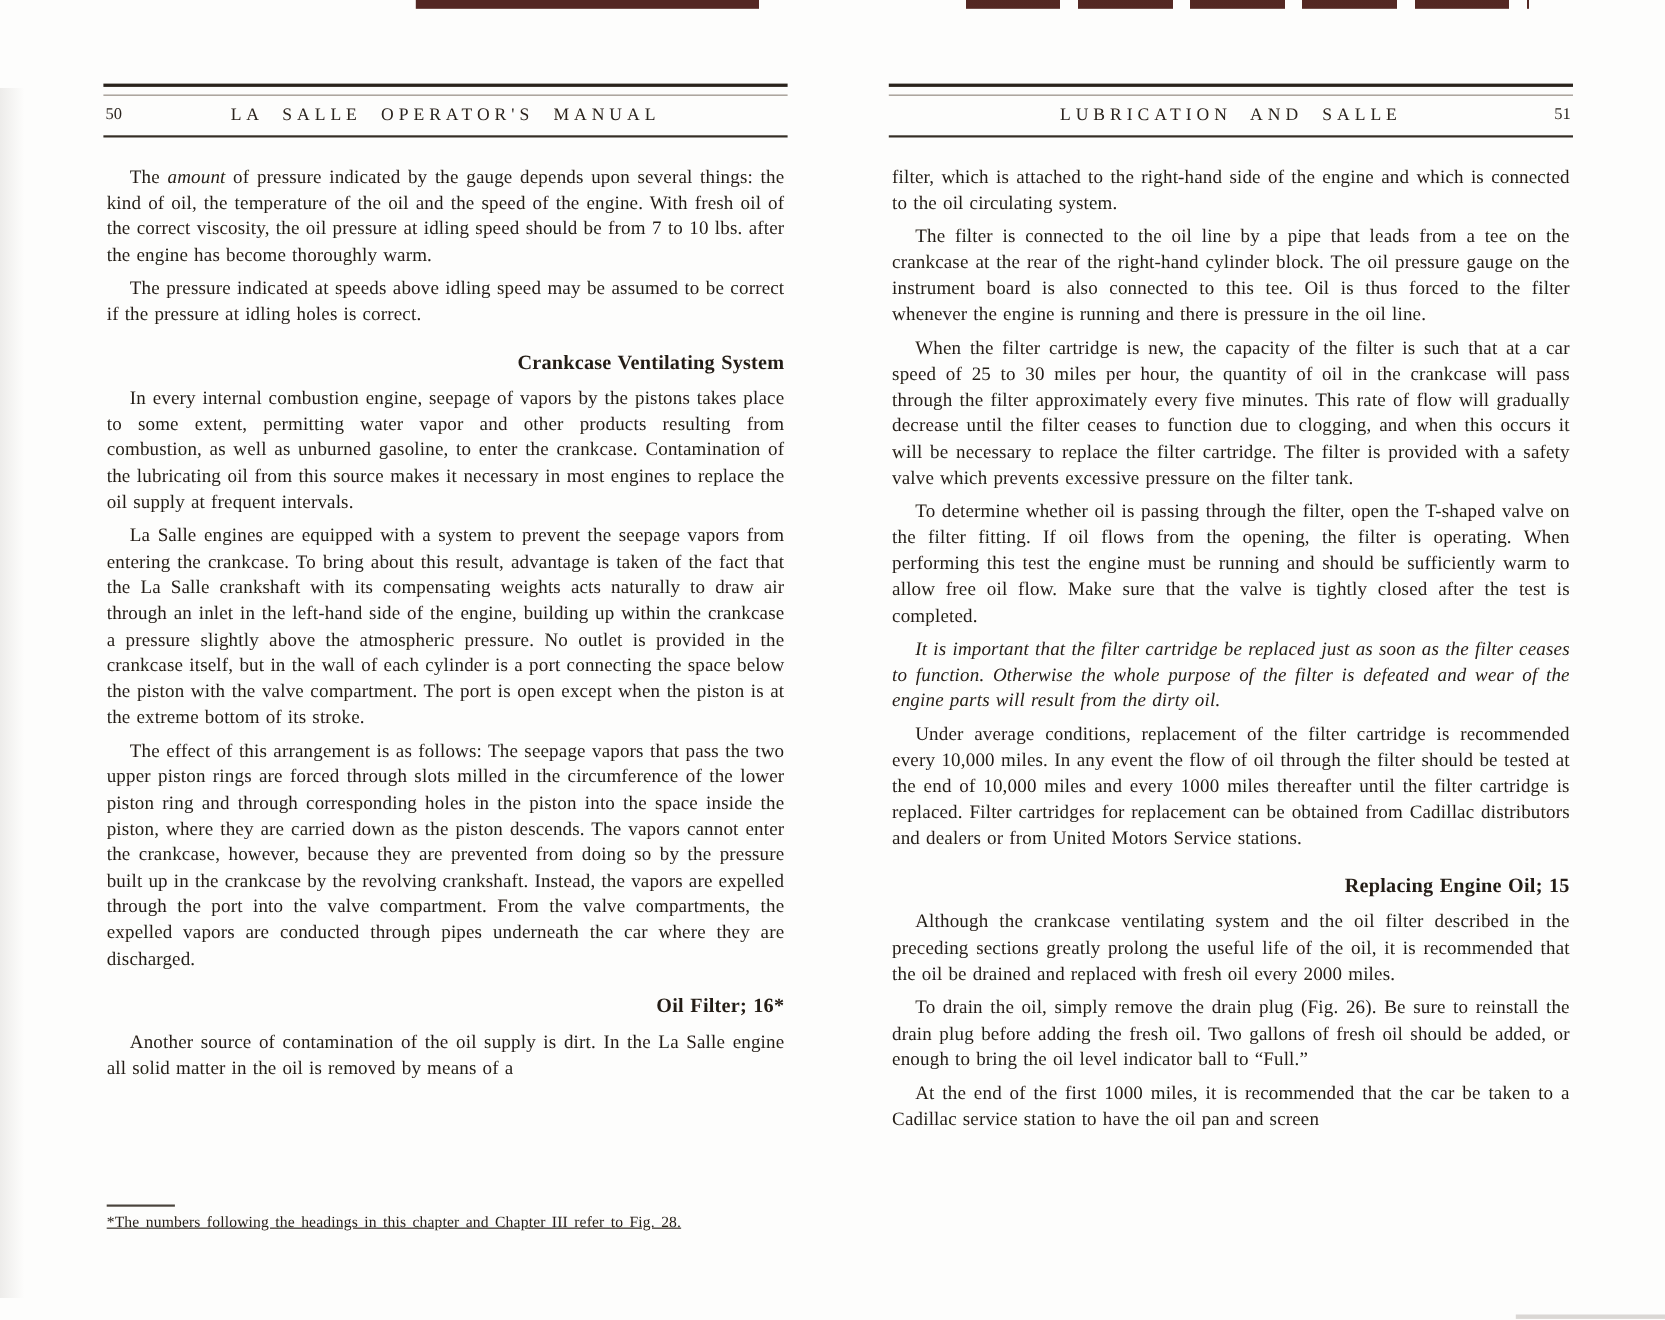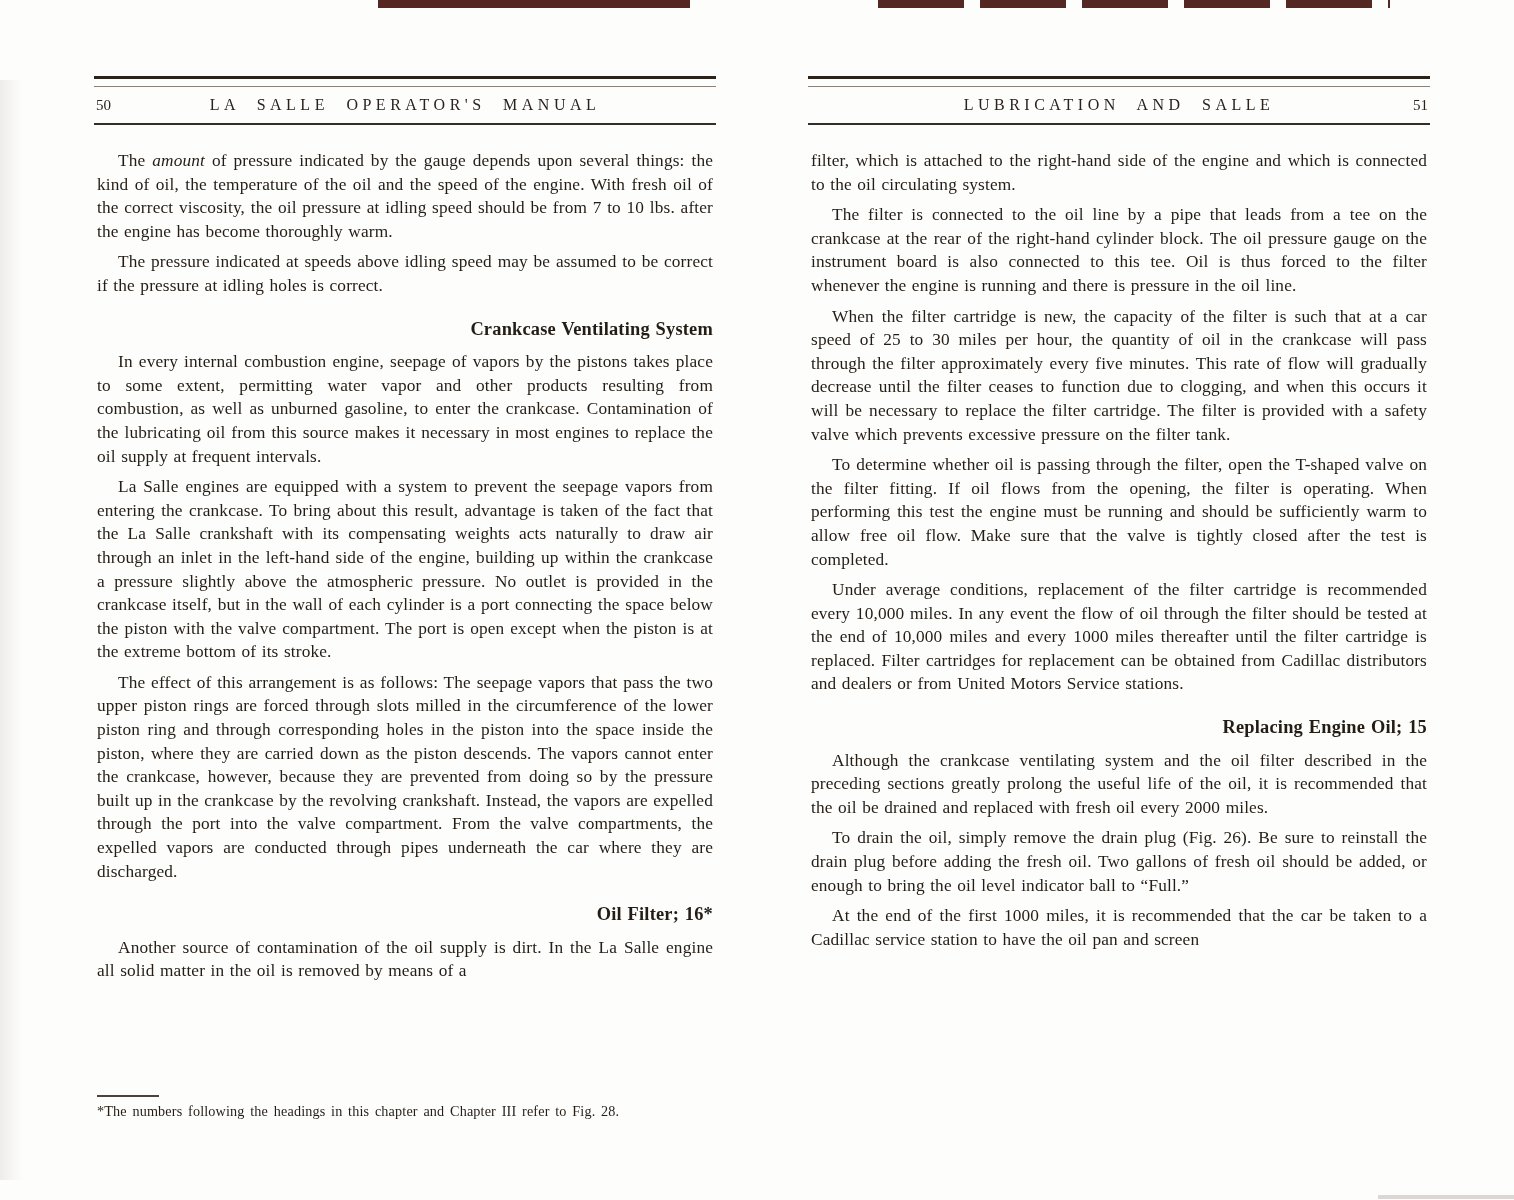--- a/index.html
+++ b/index.html
@@ -92,21 +92,21 @@
 
   .section-heading {
     font-size: 18.4px;
     font-weight: bold;
     margin: 13px 0 9px 0;
     letter-spacing: 0.2px;
     color: #241d16;
     text-align: right;
   }
 
-  .footnote-block { margin-top: auto; padding-bottom: 8px; }
+  .footnote-block { margin-top: auto; padding-bottom: 8px; text-decoration: underline; }
   .footnote-rule {
     width: 62px;
     border-top: 2px solid #4a443c;
     margin-bottom: 5px;
   }
   .footnote-text {
     margin: 0;
     font-size: 14.2px;
     line-height: 18px;
     word-spacing: 2px;
@@ -151,20 +151,21 @@
     <div class="running-head">
       <span class="head-title">LUBRICATION AND SALLE</span>
       <span class="page-num pos-right">51</span>
     </div>
     <div class="rule-single"></div>
     <div class="page-body">
         <p class="para"><span>filter, which is attached to the right-hand side of the engine and which is connected to the oil circulating system.</span></p>
         <p class="para indent"><span>The filter is connected to the oil line by a pipe that leads from a tee on the crankcase at the rear of the right-hand cylinder block.  The oil pressure gauge on the instrument board is also connected to this tee.  Oil is thus forced to the filter whenever the engine is running and there is pressure in the oil line.</span></p>
         <p class="para indent"><span>When the filter cartridge is new, the capacity of the filter is such that at a car speed of 25 to 30 miles per hour, the quantity of oil in the crankcase will pass through the filter approximately every five minutes.  This rate of flow will gradually decrease until the filter ceases to function due to clogging, and when this occurs it will be necessary to replace the filter cartridge.  The filter is provided with a safety valve which prevents excessive pressure on the filter tank.</span></p>
         <p class="para indent"><span>To determine whether oil is passing through the filter, open the T-shaped valve on the filter fitting.  If oil flows from the opening, the filter is operating.  When performing this test the engine must be running and should be sufficiently warm to allow free oil flow.  Make sure that the valve is tightly closed after the test is completed.</span></p>
+        <p class="para indent italic"><span>It is important that the filter cartridge be replaced just as soon as the filter ceases to function.  Otherwise the whole purpose of the filter is defeated and wear of the engine parts will result from the dirty oil.</span></p>
         <p class="para indent"><span>Under average conditions, replacement of the filter cartridge is recommended every 10,000 miles.  In any event the flow of oil through the filter should be tested at the end of 10,000 miles and every 1000 miles thereafter until the filter cartridge is replaced.  Filter cartridges for replacement can be obtained from Cadillac distributors and dealers or from United Motors Service stations.</span></p>
         <h2 class="section-heading">Replacing Engine Oil; 15</h2>
         <p class="para indent"><span>Although the crankcase ventilating system and the oil filter described in the preceding sections greatly prolong the useful life of the oil, it is recommended that the oil be drained and replaced with fresh oil every 2000 miles.</span></p>
         <p class="para indent"><span>To drain the oil, simply remove the drain plug (Fig. 26).  Be sure to reinstall the drain plug before adding the fresh oil.  Two gallons of fresh oil should be added, or enough to bring the oil level indicator ball to “Full.”</span></p>
         <p class="para indent"><span>At the end of the first 1000 miles, it is recommended that the car be taken to a Cadillac service station to have the oil pan and screen</span></p>
       </div>
   </div>
 
 </div>
 

